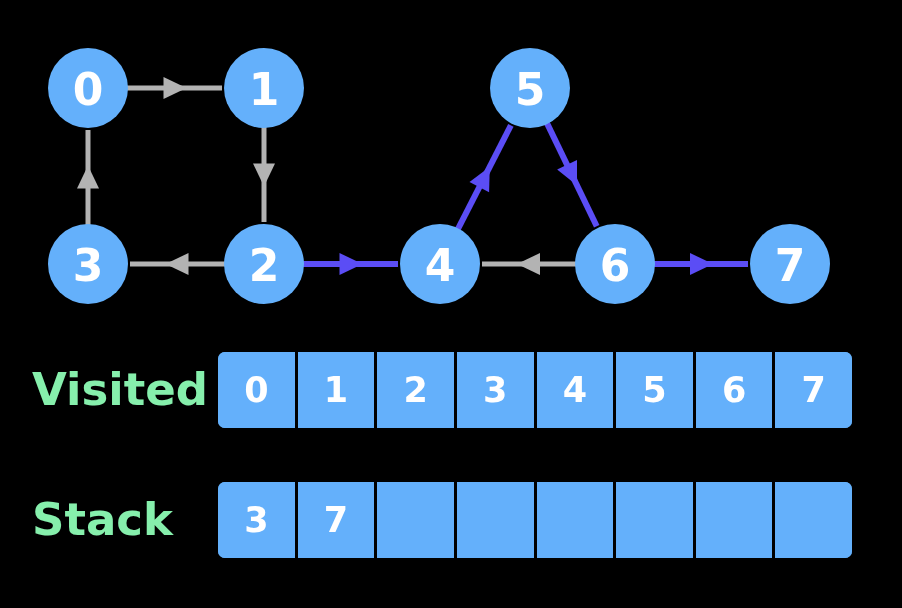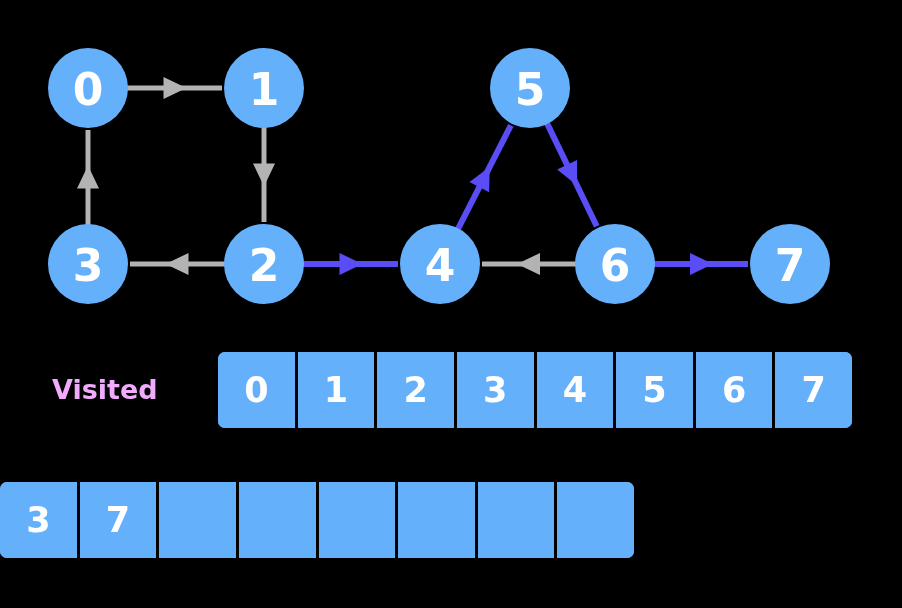--- a/index.html
+++ b/index.html
@@ -45,24 +45,24 @@
     display: flex;
     align-items: center;
     height: 76px;
   }
   #row-visited { left: 0; top: 352px; }
   #row-stack   { left: 0; top: 482px; }
 
   .row-label {
     width: 218px;
     box-sizing: border-box;
-    padding-left: 52px;
-    color: #f0abfc;
+    padding-left: 32px;
+    color: #86efac;
     font-family: "DejaVu Sans", sans-serif;
-    font-size: 27px;
+    font-size: 45px;
     font-weight: bold;
     letter-spacing: 0px;
     line-height: 76px;
     white-space: nowrap;
   }
 
   .cells {
     display: flex;
     width: 634px;
     height: 76px;
@@ -164,20 +164,21 @@
         <div class="cell">2</div>
         <div class="cell">3</div>
         <div class="cell">4</div>
         <div class="cell">5</div>
         <div class="cell">6</div>
         <div class="cell">7</div>
       </div>
   </div>
 
   <div class="array-row" id="row-stack">
+    <div class="row-label">Stack</div>
     <div class="cells" id="stack-cells">
         <div class="cell">3</div>
         <div class="cell">7</div>
         <div class="cell"></div>
         <div class="cell"></div>
         <div class="cell"></div>
         <div class="cell"></div>
         <div class="cell"></div>
         <div class="cell"></div>
       </div>

